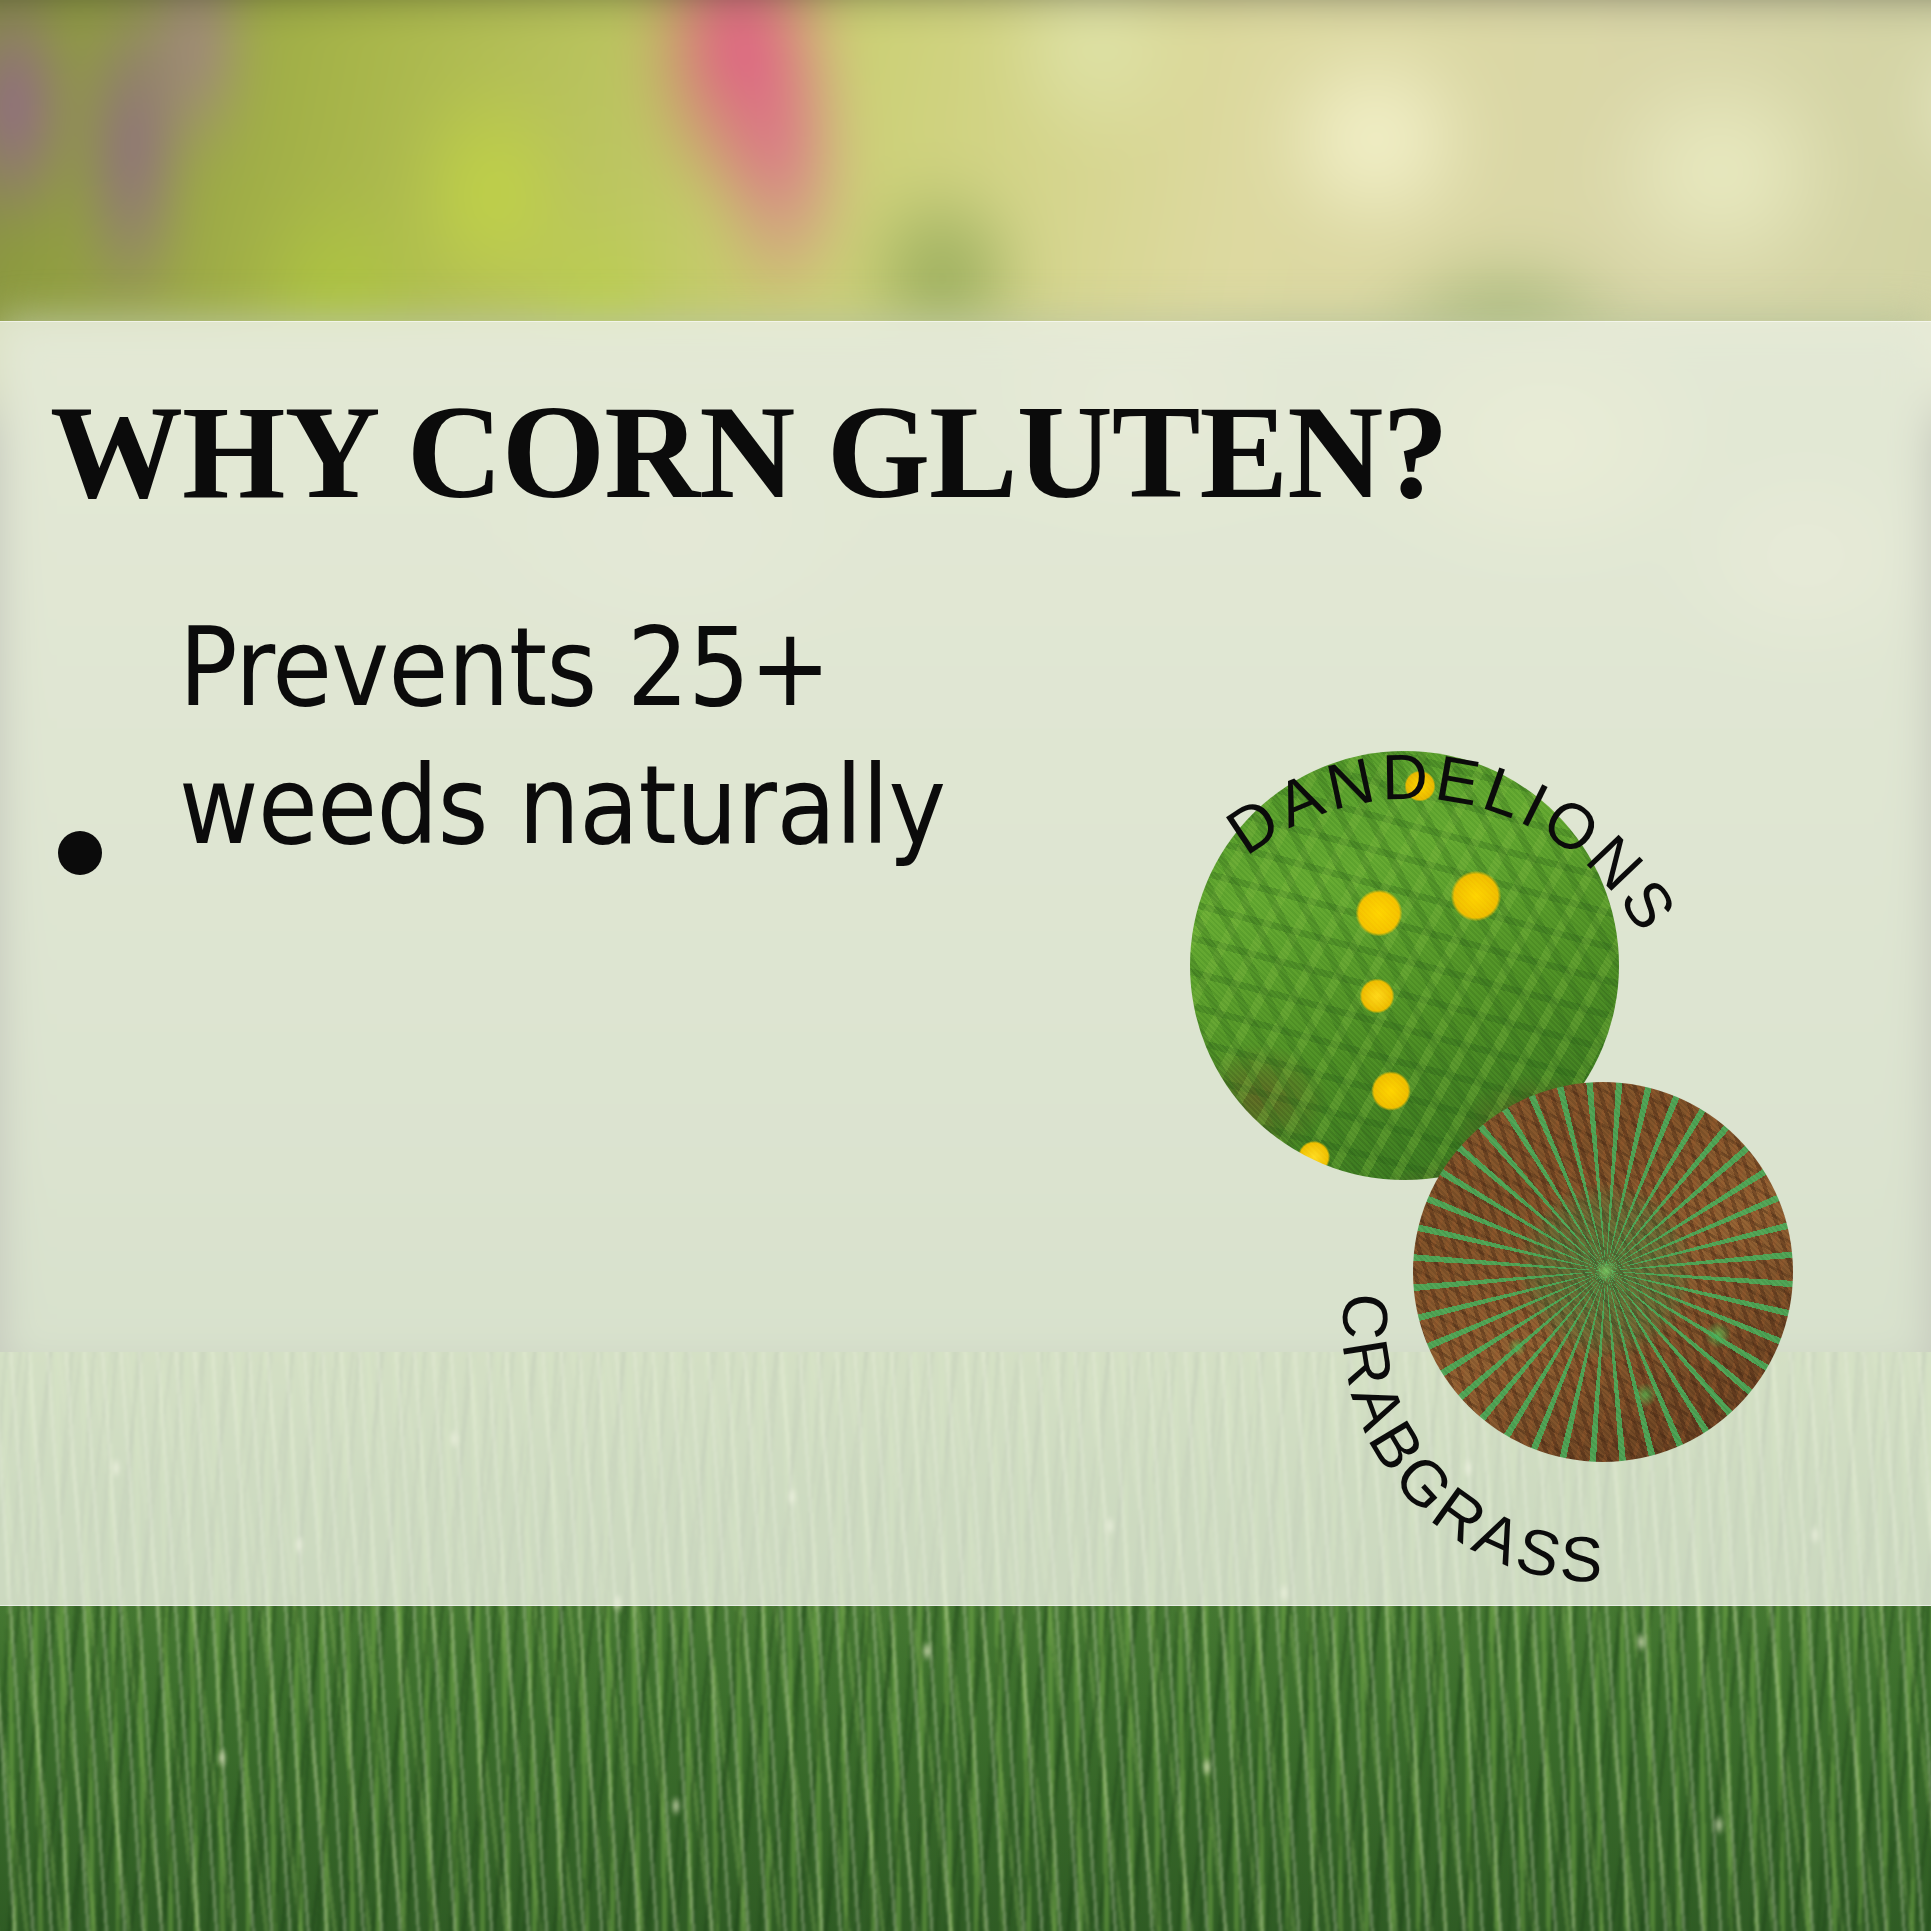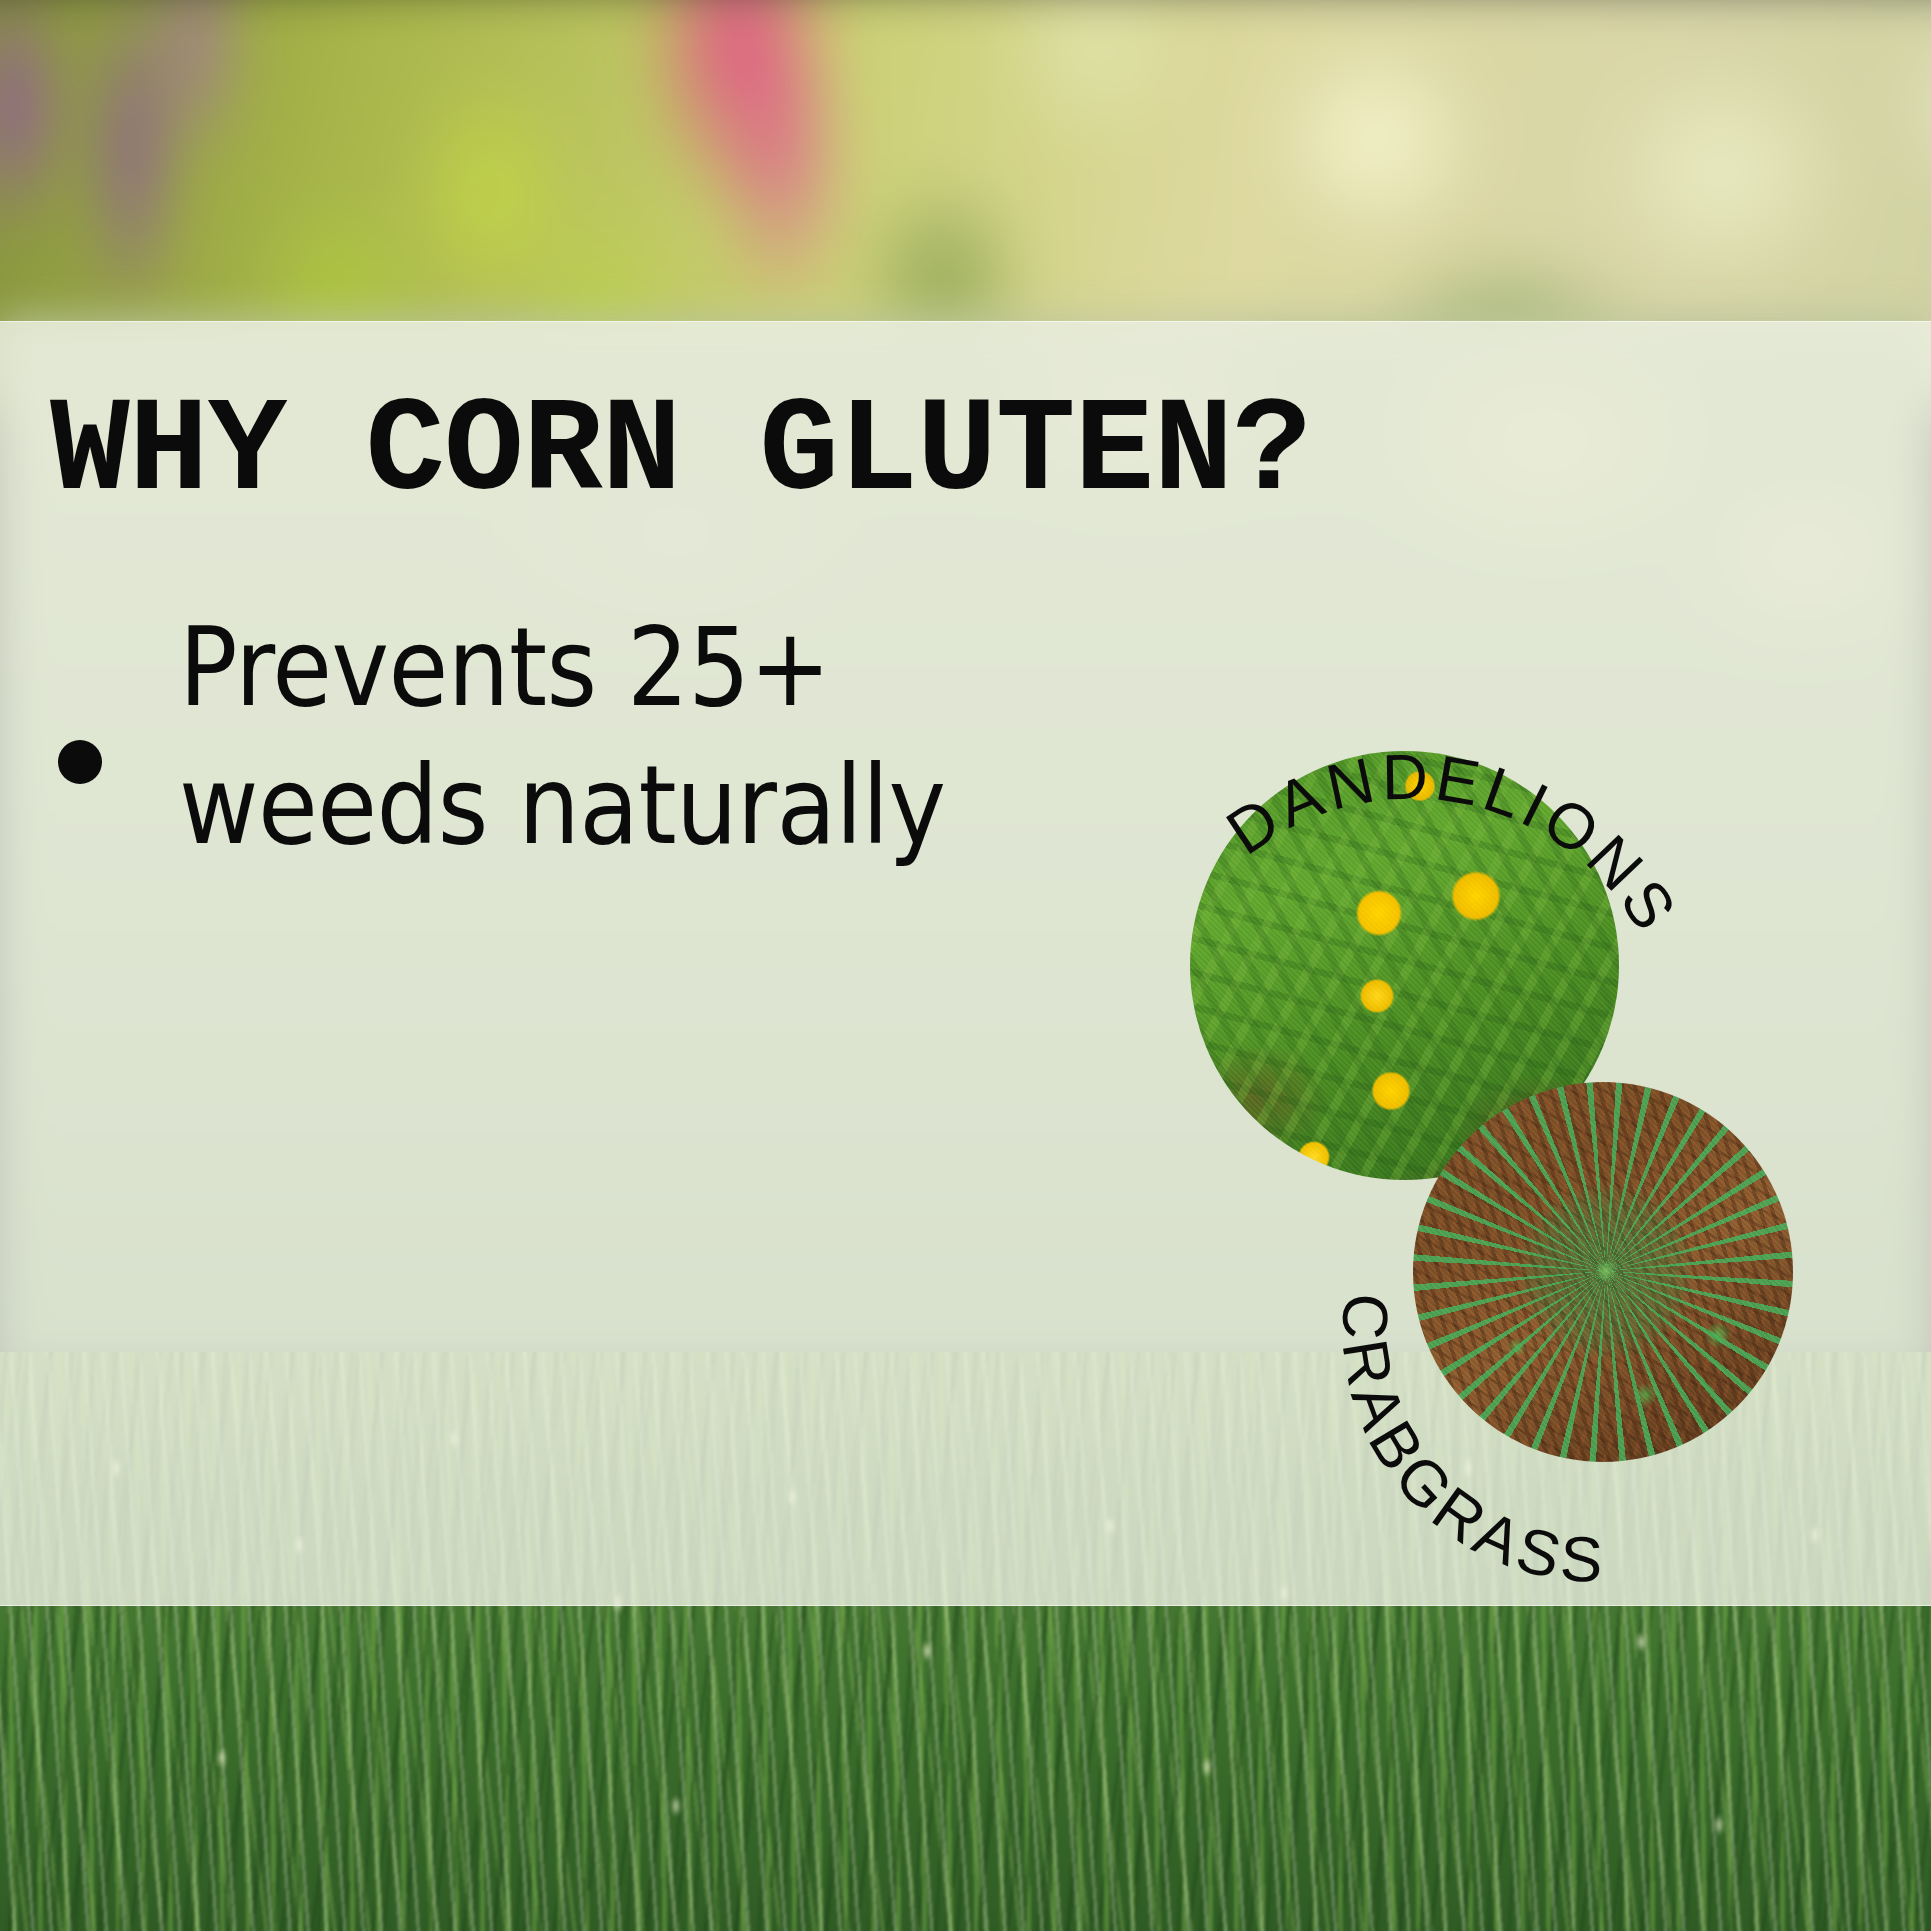--- a/index.html
+++ b/index.html
@@ -88,32 +88,32 @@
   .overlay{
     position:absolute; left:0; top:321px; width:1931px; height:1285px;
     background:rgba(238,241,227,.80);
     border-top:1.9px solid rgba(255,255,255,.55);
     border-bottom:1.9px solid rgba(255,255,255,.55);
   }
 
   
   .title{
     position:absolute; left:50px; top:386px; width:1690px;
-    font-family:Liberation Mono, monospace;
+    font-family:Liberation Serif, serif;
     font-weight:bold;
     font-size:133px;
     line-height:1.0;
     letter-spacing:-1px;
     color:#0b0b0b;
     white-space:nowrap;
   }
 
   
   .bullets{ position:absolute; left:58px; top:599px; width:1081px; }
-  .bullet{ position:relative; display:flex; align-items:center; margin-bottom:56px; }
+  .bullet{ position:relative; display:flex; align-items:flex-end; margin-bottom:56px; }
   .bullet-dot{
     flex:0 0 auto; width:44px; height:44px; border-radius:50%;
     background:#0b0b0b; margin-top:50px; margin-right:77px;
   }
   .bullet-text{
     font-family:"DejaVu Sans Condensed","Liberation Sans", sans-serif;
     font-stretch:condensed;
     font-size:108px;
     line-height:1.28;
     color:#0b0b0b;

